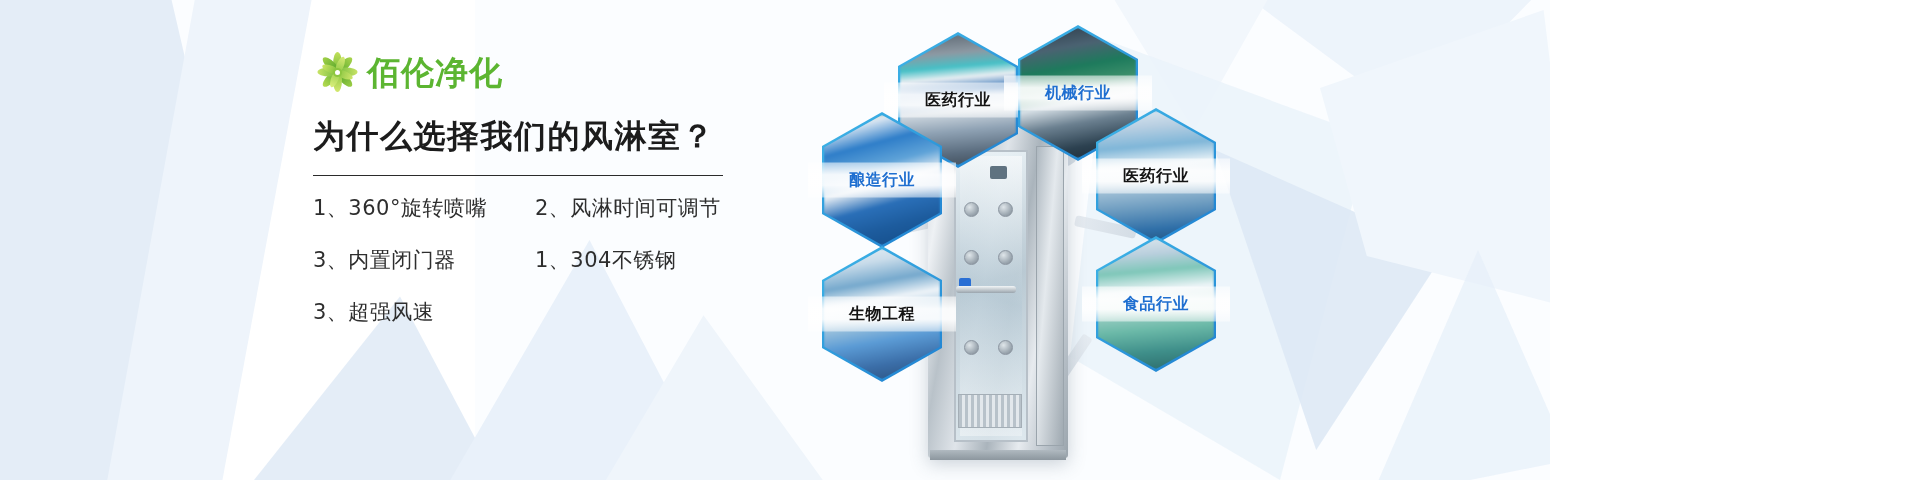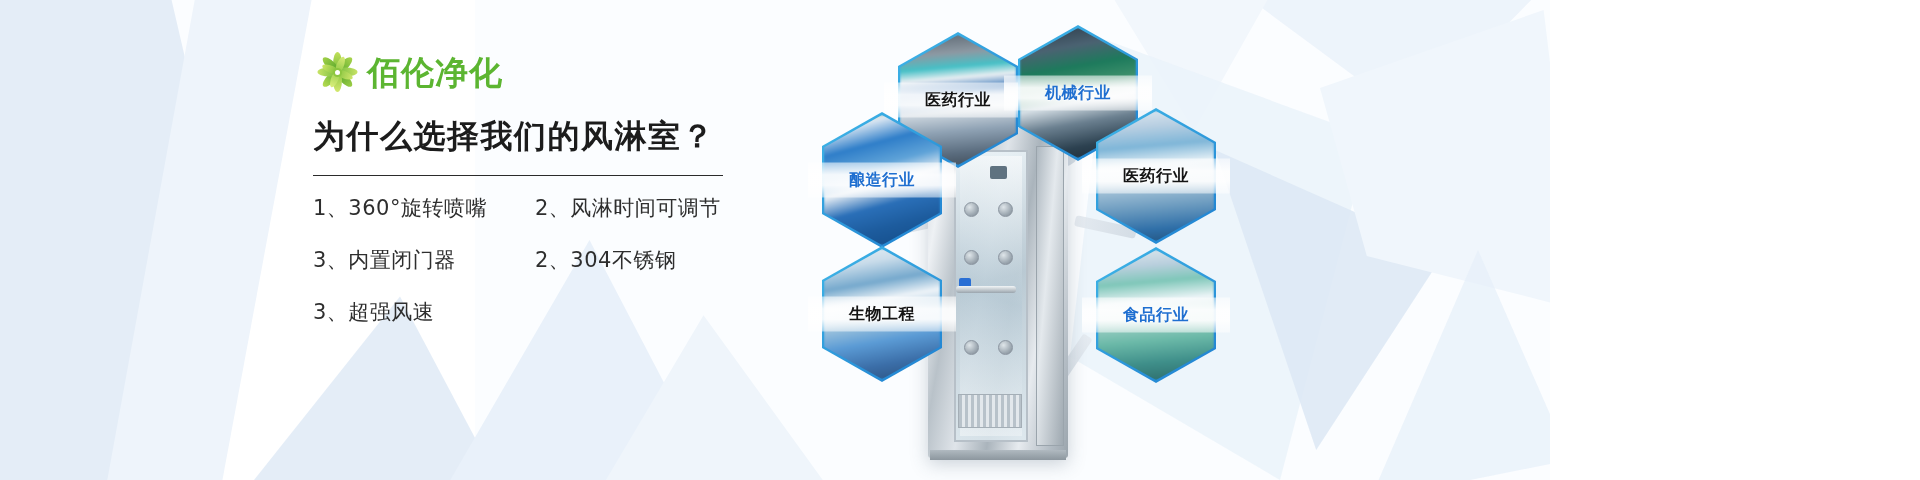--- a/index.html
+++ b/index.html
@@ -302,21 +302,21 @@
     </div>
 
     <div class="headline">为什么选择我们的风淋室？</div>
 
     <div class="divider"></div>
 
     <div class="feature-grid">
       <div class="feature-item">1、360°旋转喷嘴</div>
       <div class="feature-item">2、风淋时间可调节</div>
       <div class="feature-item">3、内置闭门器</div>
-      <div class="feature-item">2、304不锈钢</div>
+      <div class="feature-item">1、304不锈钢</div>
       <div class="feature-item">3、超强风速</div>
     </div>
   </div>
 
   <div class="cluster">
 
     <div class="spoke" style="left:168px; top:96px;  width:11px; height:74px; transform:rotate(34deg);"></div>
     <div class="spoke" style="left:246px; top:96px;  width:11px; height:74px; transform:rotate(-34deg);"></div>
     <div class="spoke" style="left:104px; top:196px; width:11px; height:62px; transform:rotate(78deg);"></div>
     <div class="spoke" style="left:300px; top:196px; width:11px; height:62px; transform:rotate(-78deg);"></div>
@@ -374,21 +374,21 @@
     </div>
 
     <div class="hex" style="left:22px; top:246px;padding-left:48px;">
       <div class="hex-border"></div>
       <div class="hex-photo">
         <div class="ph-bio"></div>
       </div>
       <div class="hex-label" style="color:#141414;">生物工程</div>
     </div>
 
-    <div class="hex" style="left:296px; top:247px;">
+    <div class="hex" style="left:296px; top:236px;">
       <div class="hex-border"></div>
       <div class="hex-photo">
         <div class="ph-food"></div>
       </div>
       <div class="hex-label" style="color:#1f6fd0;">食品行业</div>
     </div>
 
   </div>
 </div>
 

